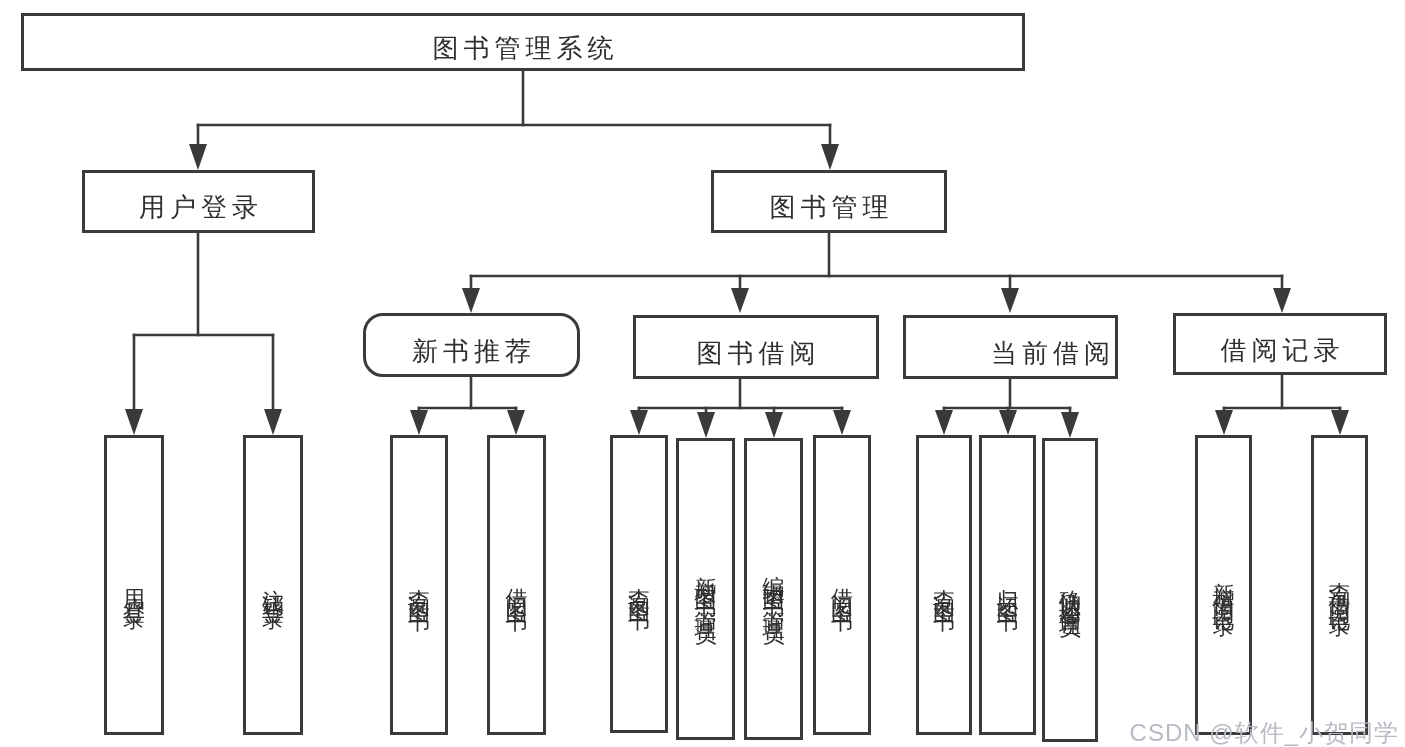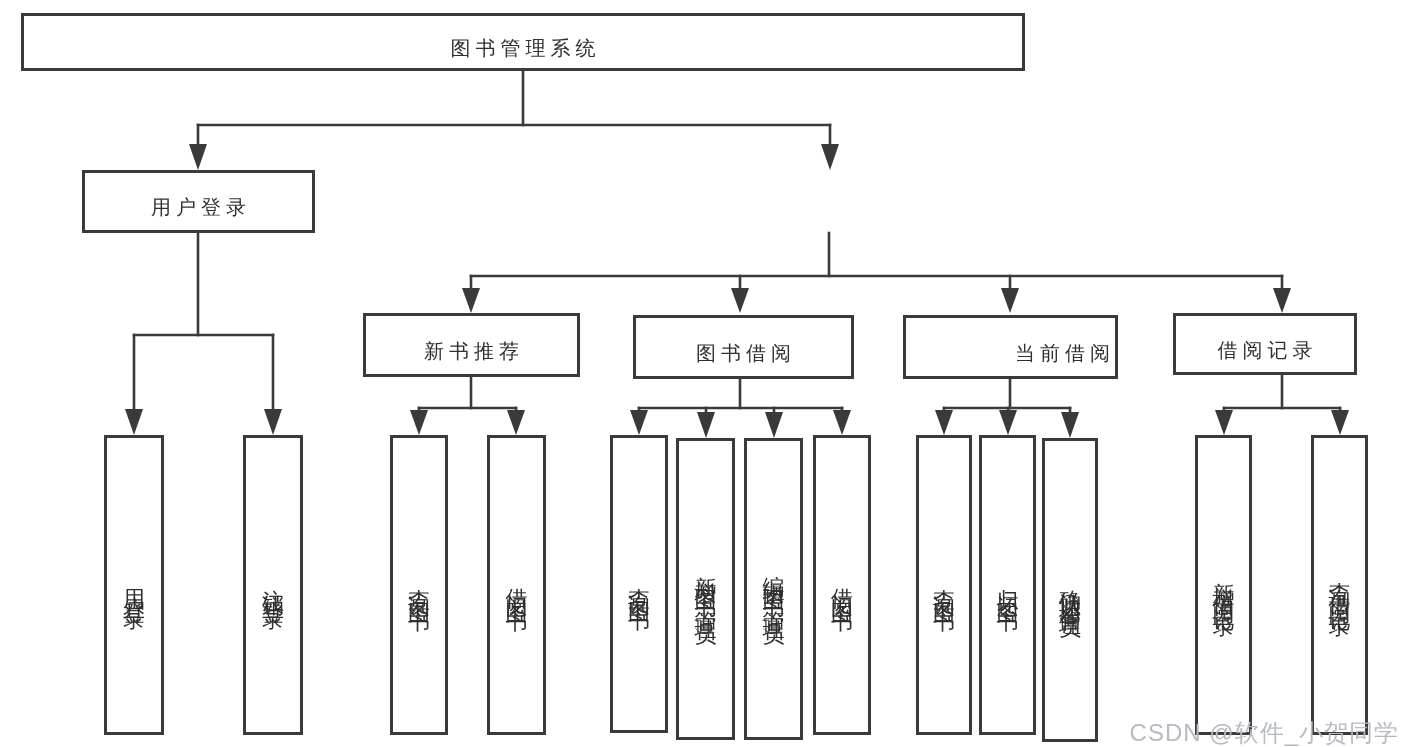--- a/index.html
+++ b/index.html
@@ -16,21 +16,21 @@
     box-sizing: border-box;
     background: #ffffff;
     border: 3px solid #3a3a3a;
     display: flex;
     align-items: center;
     justify-content: center;
     color: #2f2f2f;
     z-index: 2;
   }
   .hlabel {
-    font-size: 20px;
+    font-size: 26px;
     letter-spacing: 5px;
     text-indent: 5px;
     white-space: nowrap;
     margin-top: 12px;
   }
   .leaf-label {
     writing-mode: vertical-rl;
     text-orientation: mixed;
     font-size: 22px;
     letter-spacing: 7px;
@@ -123,31 +123,34 @@
     <polygon points="1331,410 1349,410 1340,435"></polygon>
   </svg>
 
   <div class="box" style="left:21px; top:13px; width:1004px; height:58px;">
     <span class="hlabel">图书管理系统</span>
   </div>
 
   <div class="box" style="left:82px; top:170px; width:233px; height:63px;">
     <span class="hlabel">用户登录</span>
   </div>
+  <div class="box" style="left:711px; top:170px; width:236px; height:63px;">
+    <span class="hlabel">图书管理</span>
+  </div>
 
-  <div class="box" style="left:363px; top:313px; width:217px; height:64px;">
+  <div class="box" style="left:363px; top:313px; width:217px; height:64px;border-radius:20px;">
     <span class="hlabel">新书推荐</span>
   </div>
-  <div class="box" style="left:633px; top:315px; width:221px; height:64px;">
+  <div class="box" style="left:633px; top:315px; width:246px; height:64px;">
     <span class="hlabel">图书借阅</span>
   </div>
   <div class="box" style="left:903px; top:315px; width:215px; height:64px;justify-content:flex-end;">
     <span class="hlabel">当前借阅</span>
   </div>
-  <div class="box" style="left:1173px; top:313px; width:184px; height:62px;">
+  <div class="box" style="left:1173px; top:313px; width:214px; height:62px;">
     <span class="hlabel">借阅记录</span>
   </div>
 
   <div class="box" style="left:104px; top:435px; width:60px; height:300px;">
     <span class="leaf-label">用户登录</span>
   </div>
   <div class="box" style="left:243px; top:435px; width:60px; height:300px;">
     <span class="leaf-label">注销登录</span>
   </div>
 

